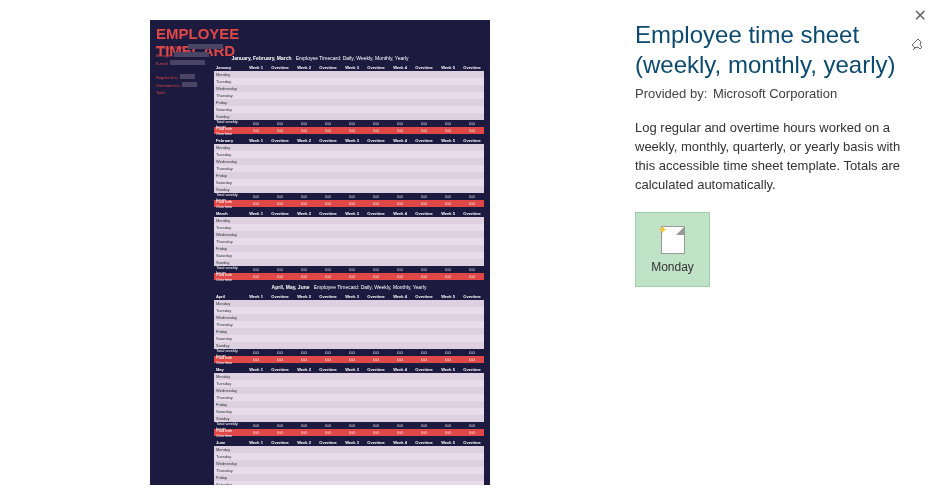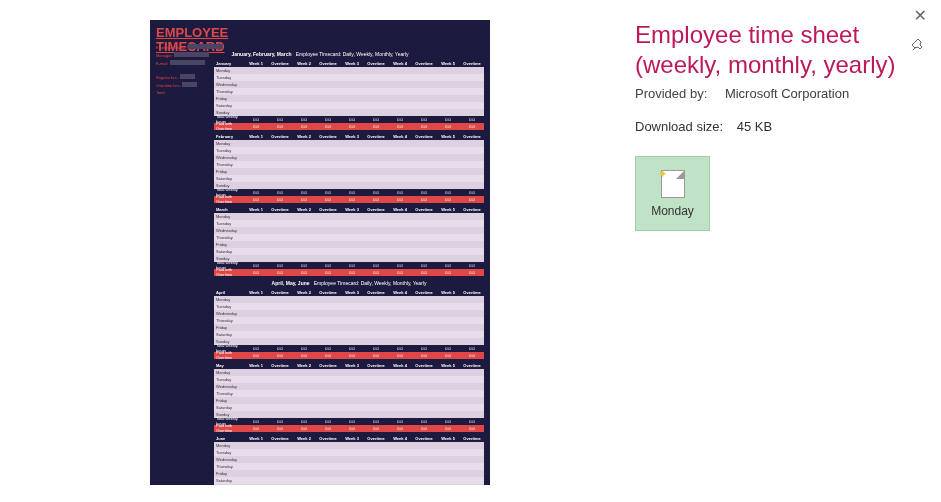--- a/index.html
+++ b/index.html
@@ -5,37 +5,37 @@
     * { margin: 0; padding: 0; box-sizing: border-box; }
     body { font-family: "Segoe UI", sans-serif; background: #fff; width: 941px; height: 502px; overflow: hidden; position: relative; }
 
     .container { display: flex; height: 100%; }
     
     .preview-panel { width: 500px; padding: 20px 10px 20px 150px; display: flex; align-items: flex-start; }
     .preview-image { width: 345px; height: 465px; background: #1d1a3f; position: relative; overflow: hidden; }
     
     
     .preview-inner { padding: 6px; color: #fff; font-size: 5px; }
-    .timecard-title { color: #e04848; font-size: 13px; font-weight: bold; line-height: 1.1; text-decoration: underline; }
+    .timecard-title { color: #e04848; font-size: 15px; font-weight: bold; line-height: 1.1; }
     .section-header { font-size: 5px; color: #fff; text-align: center; margin-top: 4px; }
     .month-block { margin-top: 3px; }
     .month-row { background: #ddd0e0; height: 7px; display: flex; align-items: center; font-size: 4px; }
     .month-row.header { background: transparent; color: #fff; font-weight: bold; }
     .month-row.total { background: #e04848; color: #fff; }
     .month-row.subtotal { background: transparent; }
     .month-label { width: 30px; padding-left: 2px; }
     .week-cell { flex: 1; text-align: center; }
     .meta-area { position: absolute; top: 24px; left: 6px; font-size: 4px; color: #e04848; }
     .meta-line { margin-bottom: 2px; }
     .meta-input { background: #4a4565; width: 35px; height: 5px; display: inline-block; }
 
     .info-panel { flex: 1; padding: 20px 35px 20px 135px; position: relative; }
-    .title { color: #be185d; font-size: 24px; font-weight: normal; line-height: 1.25; margin-bottom: 6px; }
+    .title { color: #0c4a6e; font-size: 24px; font-weight: normal; line-height: 1.25; margin-bottom: 6px; }
     .provided-row { font-size: 13px; color: #444; margin-bottom: 18px; }
-    .provided-label { margin-right: 14px; }
+    .provided-label { margin-right: 2px; }
     .provided-link { color: #404040; cursor: pointer; }
     .description { font-size: 13px; color: #333; line-height: 1.45; margin-bottom: 18px; max-width: 280px; }
     .download-row { font-size: 13px; color: #333; margin-bottom: 22px; }
     .download-label { margin-right: 10px; }
     
     .create-button { width: 75px; height: 75px; background: #c0e2c7; border: 1px solid #9fcfaa; display: flex; flex-direction: column; align-items: center; justify-content: center; cursor: pointer; }
     .create-icon { width: 24px; height: 28px; background: #fff; border: 1px solid #999; position: relative; margin-bottom: 6px; }
     .create-icon::before { content: ""; position: absolute; top: 0; right: 0; width: 8px; height: 8px; background: linear-gradient(135deg, #fff 48%, #ccc 50%, #999 52%); }
     .create-star { position: absolute; top: -4px; left: -4px; color: #f5c542; font-size: 12px; }
     .create-label { font-size: 12px; color: #333; }
@@ -833,24 +833,21 @@
       </div>
     </div>
   </div>
 
   <div class="info-panel">
     <h1 class="title">Employee time sheet (weekly, monthly, yearly)</h1>
     <div class="provided-row">
       <span class="provided-label">Provided by:</span>
       <span class="provided-link">Microsoft Corporation</span>
     </div>
-    <div class="download-row">
-      <span class="download-label">Download size:</span>
-      <span>45 KB</span>
-    </div>
+    <p class="description">Log regular and overtime hours worked on a weekly, monthly, quarterly, or yearly basis with this accessible time sheet template. Totals are calculated automatically.</p>
     <div class="create-button">
       <div class="create-icon">
         <span class="create-star">✦</span>
       </div>
       <span class="create-label">Monday</span>
     </div>
   </div>
 </div>
 
 <button class="close-btn" title="Close">✕</button>

